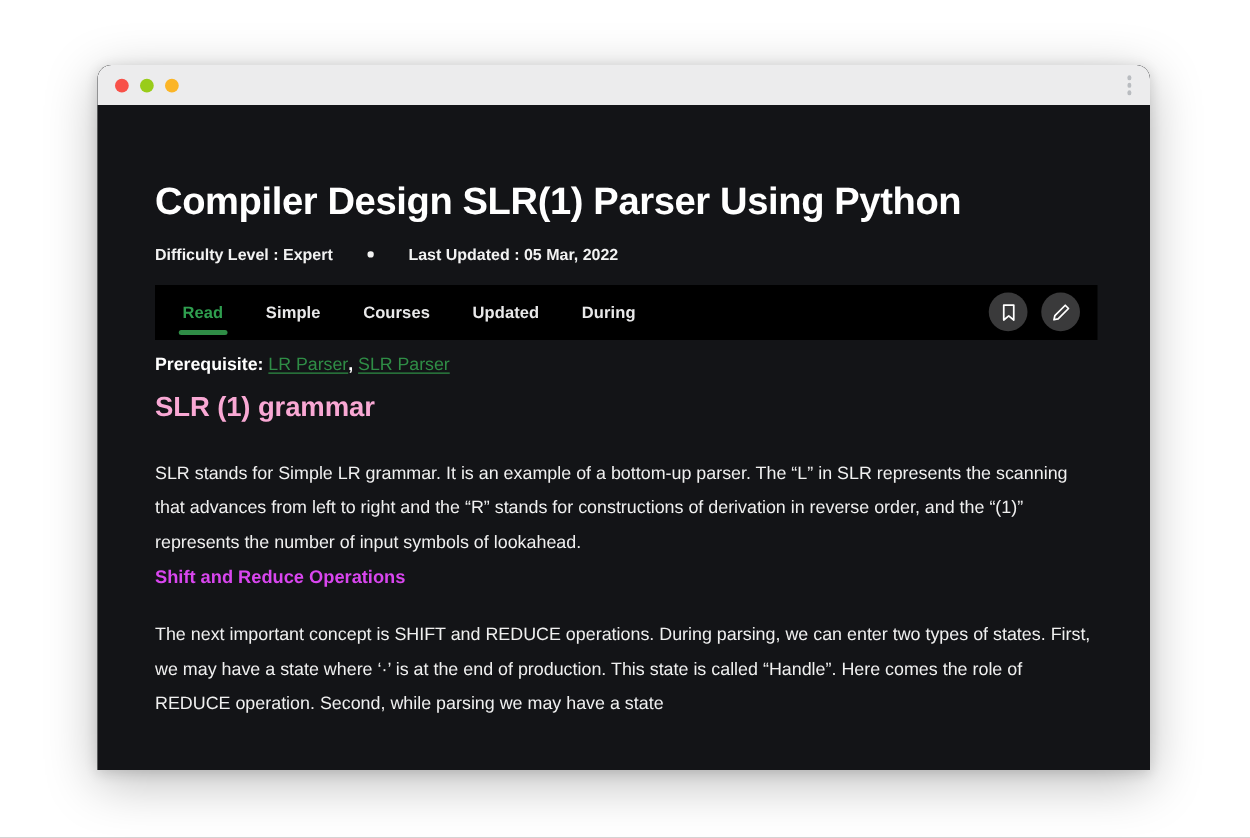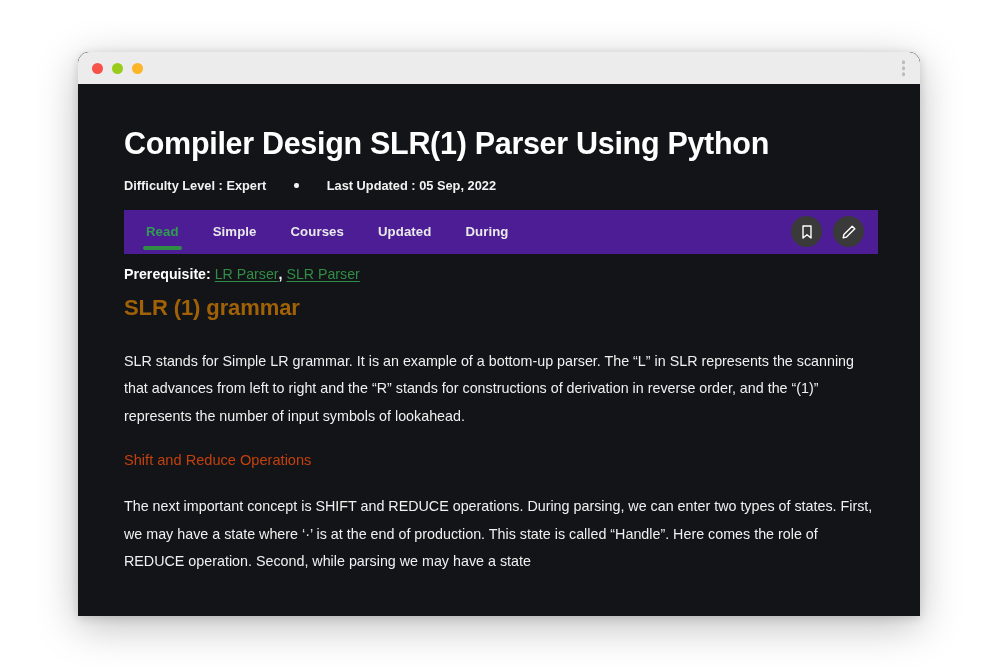--- a/index.html
+++ b/index.html
@@ -74,21 +74,21 @@
     height: 3.5px;
     border-radius: 50%;
     background: #b9bcc0;
     display: block;
   }
 
   
   .page {
     background: #131417;
     height: 532px;
-    padding: 42px 46px 0 46px;
+    padding: 60px 46px 0 46px;
     position: relative;
   }
 
   .article-title {
     color: #ffffff;
     font-size: 30.5px;
     font-weight: 700;
     letter-spacing: -0.3px;
     line-height: 1.18;
     white-space: nowrap;
@@ -110,21 +110,21 @@
     border-radius: 50%;
     background: #f2f2f2;
     display: inline-block;
     margin: 0 2px;
   }
 
   
   .tab-strip {
     margin-top: 17px;
     height: 44px;
-    background: #4c1d95;
+    background: #000000;
     display: flex;
     align-items: stretch;
     justify-content: space-between;
     padding: 0 14px 0 22px;
     width: 754px;
   }
   .tabs {
     display: flex;
     align-items: stretch;
     gap: 34px;
@@ -182,39 +182,39 @@
     color: #2f8d46;
     text-decoration: underline;
     text-underline-offset: 2px;
     font-weight: 400;
     cursor: pointer;
   }
   .prereq .sep { color: #ffffff; }
 
   .h2 {
     margin-top: 13px;
-    color: #a16207;
+    color: #f9a8d4;
     font-size: 22px;
     font-weight: 700;
     letter-spacing: -0.1px;
   }
 
   .para {
     margin-top: 27px;
     color: #f0f0f0;
     font-size: 14.3px;
     line-height: 1.92;
     max-width: 756px;
   }
 
   .h3 {
-    margin-top: 22px;
-    color: #c2410c;
+    margin-top: 6px;
+    color: #d946ef;
     font-size: 14.6px;
-    font-weight: 400;
+    font-weight: 700;
   }
 
   .para.second { margin-top: 25px; }
 </style>
 </head>
 <body>
 
 <div id="stage">
 
   <div class="browser-window">
@@ -232,21 +232,21 @@
       </div>
     </div>
 
     <div class="page">
 
       <h1 class="article-title">Compiler Design SLR(1) Parser Using Python</h1>
 
       <div class="meta-line">
         <span>Difficulty Level : Expert</span>
         <span class="meta-bullet"></span>
-        <span>Last Updated : 05 Sep, 2022</span>
+        <span>Last Updated : 05 Mar, 2022</span>
       </div>
 
       <div class="tab-strip">
         <div class="tabs">
           <div class="tab active">
             <span>Read</span>
           </div>
           <div class="tab">
             <span>Simple</span>
           </div>

